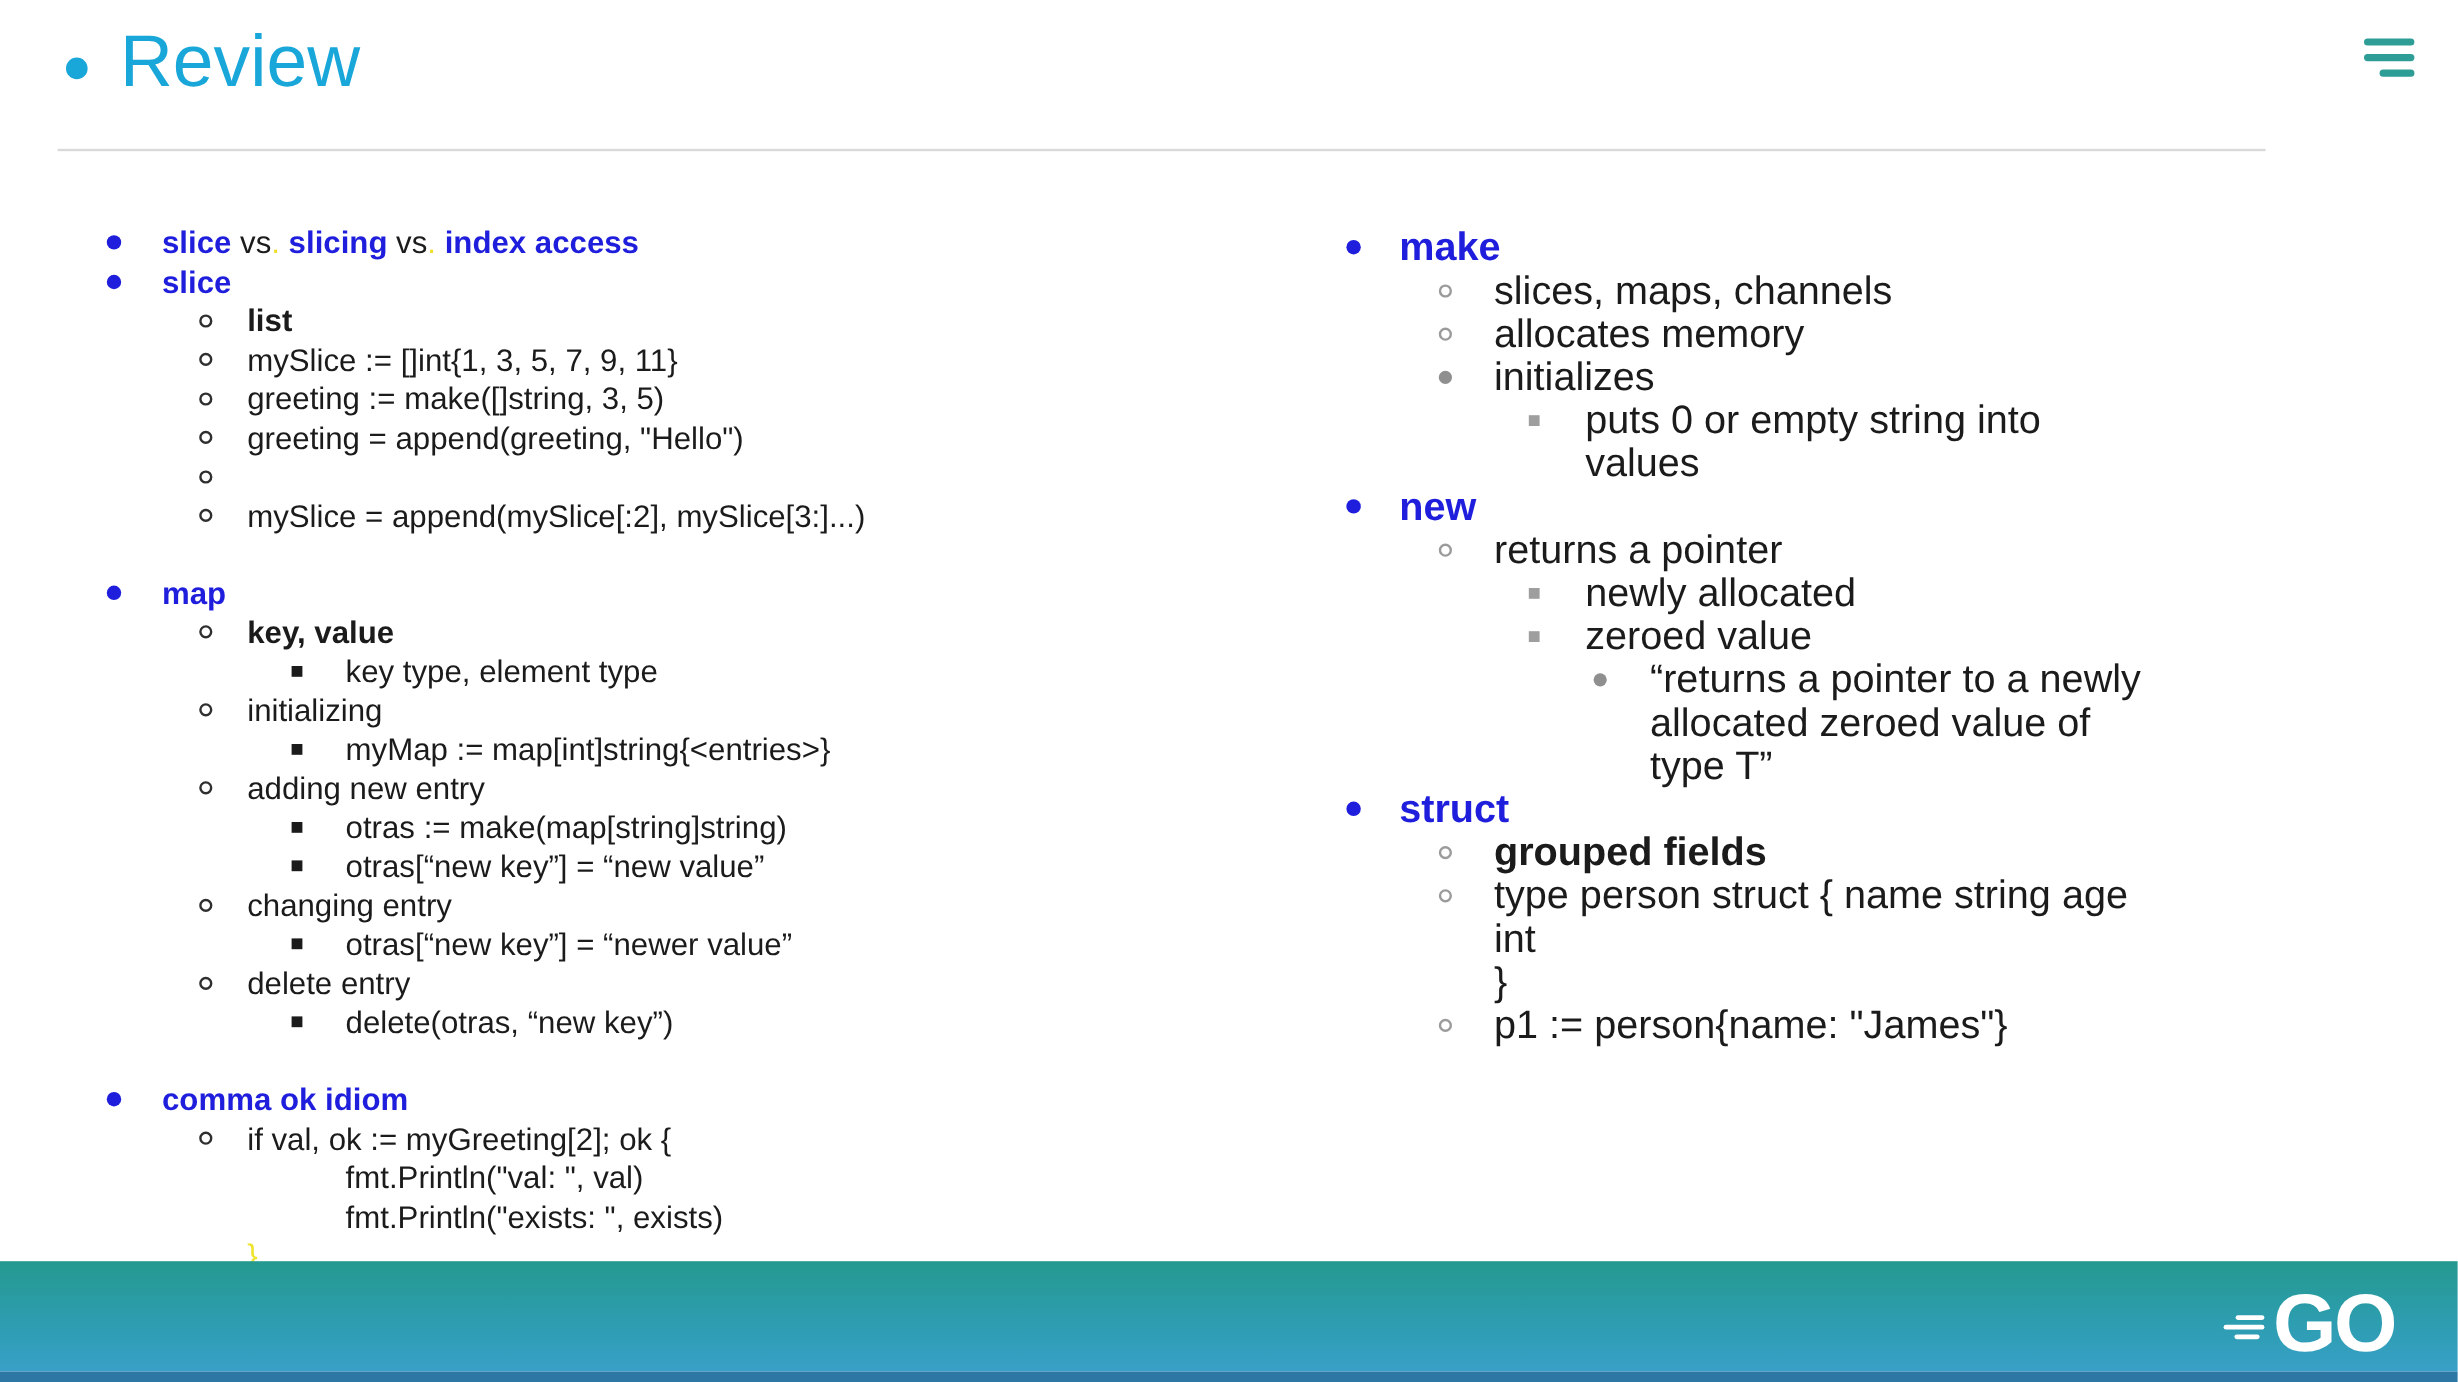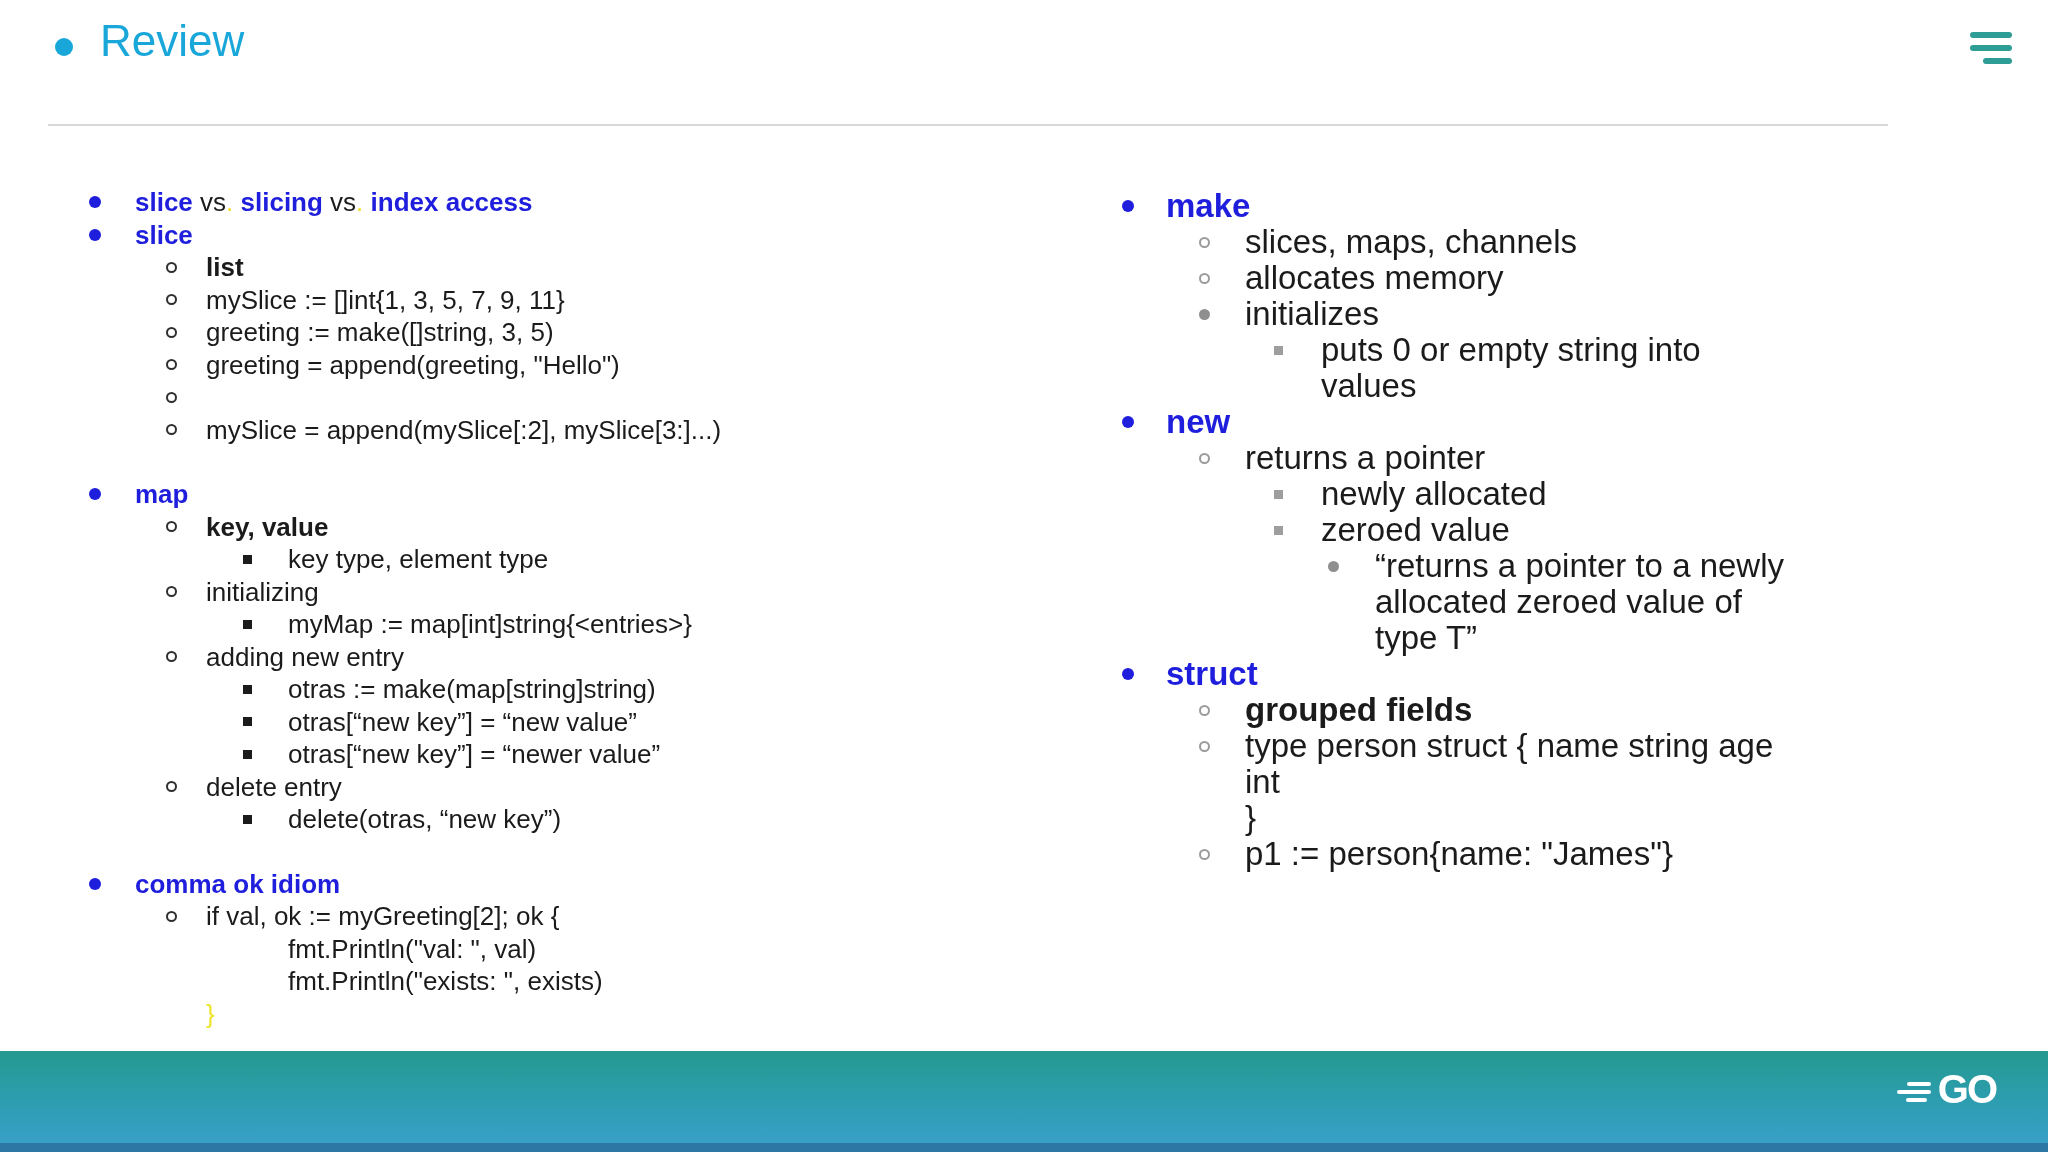--- a/index.html
+++ b/index.html
@@ -5,21 +5,21 @@
   html,body{margin:0;padding:0;}
   body{
     width:2048px;height:1152px;position:relative;overflow:hidden;
     background:#ffffff;
     font-family:"Liberation Sans",sans-serif;
     color:#1b1b1b;
   }
   
   .header{position:absolute;left:55px;top:16px;display:flex;align-items:center;gap:27px;}
   .title-bullet{width:18px;height:18px;border-radius:50%;background:#19a7da;flex:0 0 auto;margin-top:12px;}
-  .page-title{margin:0;font-size:44px;font-weight:normal;color:#19a7da;letter-spacing:0px;}
+  .page-title{margin:0;font-size:61px;font-weight:normal;color:#19a7da;letter-spacing:0px;}
   .divider{position:absolute;left:48px;top:124px;width:1840px;height:2px;background:#d9d9d9;}
   
   .menu{position:absolute;left:1970px;top:32px;width:42px;display:flex;flex-direction:column;gap:7px;cursor:pointer;}
   .menu .bar{height:6px;border-radius:3px;background:#2e9d96;}
   .menu .bar.b1,.menu .bar.b2{width:42px;}
   .menu .bar.b3{width:29px;margin-left:auto;}
   
   .col{position:absolute;}
   .col-left{left:89px;top:186px;width:700px;font-size:26px;line-height:32.5px;}
   .col-right{left:1122px;top:188px;width:675px;font-size:33px;line-height:36px;}
@@ -57,21 +57,21 @@
   
   .footer{position:absolute;left:0;top:1051px;width:2048px;height:101px;}
   .footer-grad{position:absolute;left:0;top:0;width:100%;height:92px;background:linear-gradient(180deg,#24998f 0%,#2d9db0 55%,#38a0c7 100%);}
   .footer-strip{position:absolute;left:0;bottom:0;width:100%;height:9px;background:#2d77a4;}
   .go-logo{position:absolute;right:52px;top:18px;display:flex;align-items:center;}
   .speed-lines{display:flex;flex-direction:column;align-items:flex-end;gap:4px;margin-right:7px;margin-top:6px;}
   .speed-lines .sl{height:4px;border-radius:2px;background:#ffffff;}
   .sl.s1{width:24px;}
   .sl.s2{width:34px;}
   .sl.s3{width:21px;margin-right:4px;}
-  .go-text{color:#ffffff;font-size:40px;font-weight:bold;letter-spacing:-2px;line-height:1;}
+  .go-text{color:#ffffff;font-size:68px;font-weight:bold;letter-spacing:-2px;line-height:1;}
 </style>
 </head>
 <body>
 
 <div class="header">
   <span class="title-bullet"></span>
   <h1 class="page-title">Review</h1>
 </div>
 <div class="divider"></div>
 
@@ -138,20 +138,24 @@
       <span class="bullet b-circle"></span>
       <div class="txt">adding new entry</div>
     </div>
     <div class="line lvl2">
       <span class="bullet b-black-square"></span>
       <div class="txt">otras := make(map[string]string)</div>
     </div>
     <div class="line lvl2">
       <span class="bullet b-black-square"></span>
       <div class="txt">otras[“new key”] = “new value”</div>
+    </div>
+    <div class="line lvl1">
+      <span class="bullet b-circle"></span>
+      <div class="txt">changing entry</div>
     </div>
     <div class="line lvl2">
       <span class="bullet b-black-square"></span>
       <div class="txt">otras[“new key”] = “newer value”</div>
     </div>
     <div class="line lvl1">
       <span class="bullet b-circle"></span>
       <div class="txt">delete entry</div>
     </div>
     <div class="line lvl2">

